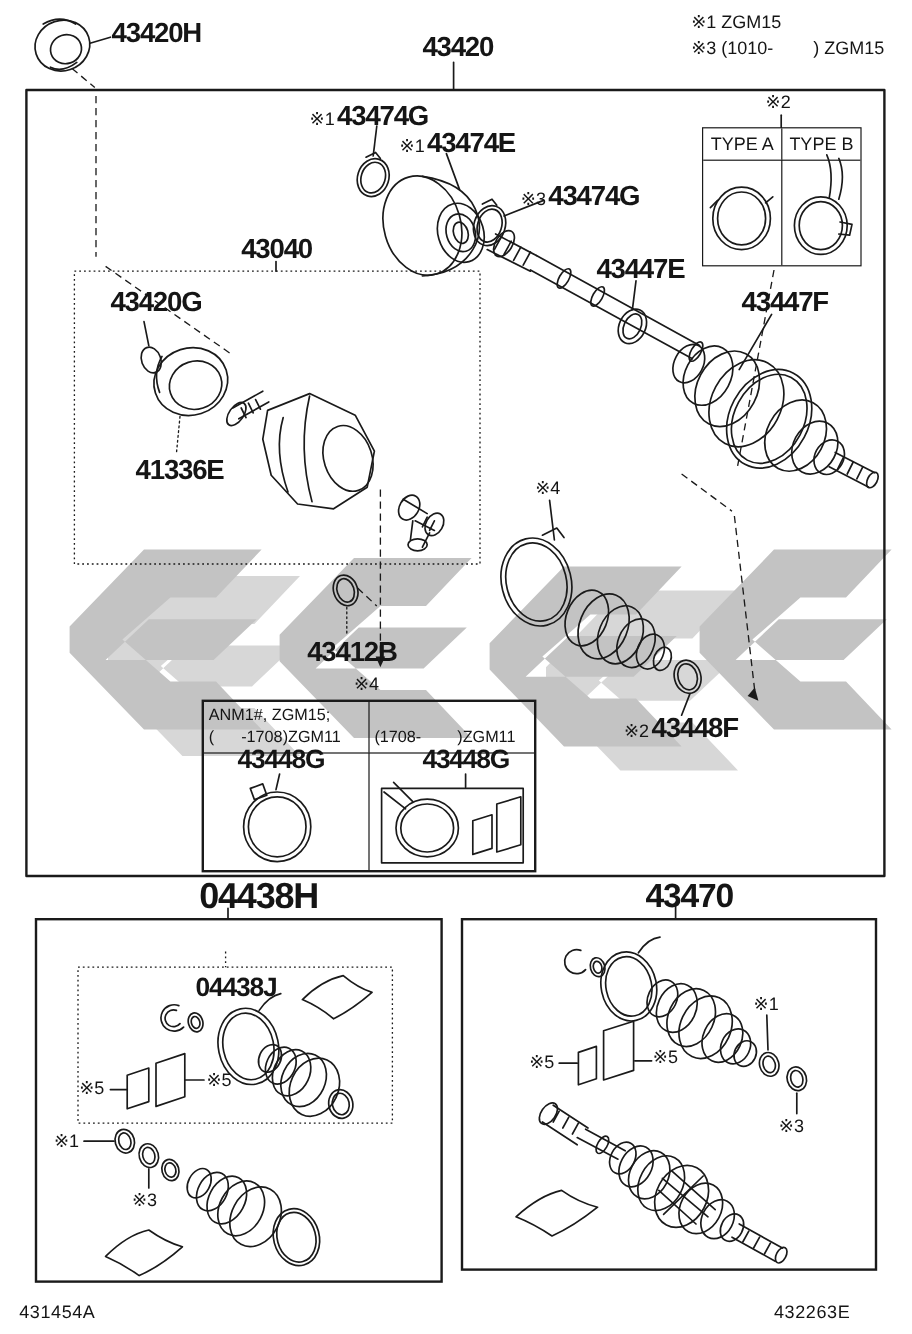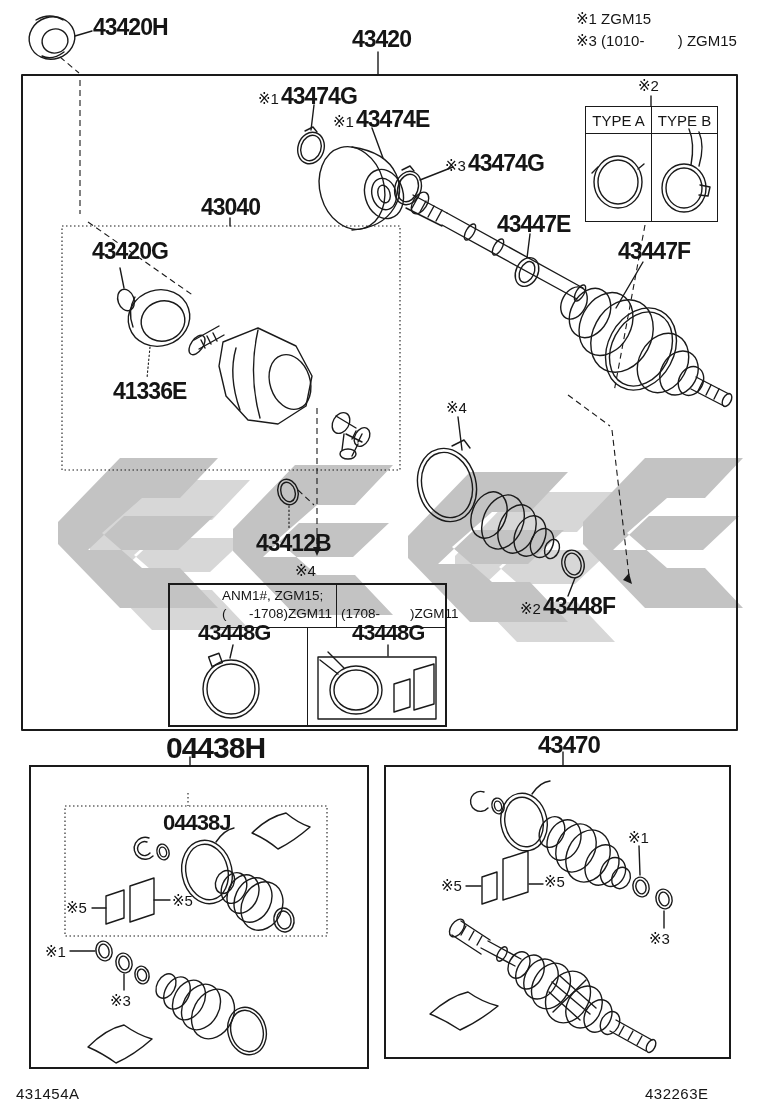--- a/index.html
+++ b/index.html
@@ -17,21 +17,21 @@
   .co .mk{font-size:15px;font-weight:400;letter-spacing:0;margin-right:2px;}
   .mkl{position:absolute;font-size:15px;font-weight:400;line-height:1;white-space:nowrap;}
   .legend{position:absolute;left:576px;top:8px;}
   .legend div{font-size:15px;line-height:22px;white-space:pre;}
   .ttable{position:absolute;left:585px;top:106px;width:131px;height:114px;border:1.5px solid #1a1a1a;}
   .ttable .hdr{display:flex;height:26px;border-bottom:1.5px solid #1a1a1a;text-align:right;}
   .ttable .hdr div{flex:1;font-size:15px;display:flex;align-items:center;justify-content:center;}
   .ttable .hdr div:first-child{border-right:1.5px solid #1a1a1a;}
   .ttable .vdiv{position:absolute;left:64.5px;top:26px;bottom:0;width:0;border-left:1.5px solid #1a1a1a;}
   .ctable{position:absolute;left:168px;top:583px;width:275px;height:140px;border:2px solid #1a1a1a;}
-  .ctable .hdr{display:flex;height:42px;border-bottom:1.5px solid #1a1a1a;margin-left:48px;}
+  .ctable .hdr{display:flex;height:42px;border-bottom:1.5px solid #1a1a1a;}
   .ctable .hdr div{flex:1;font-size:13.5px;line-height:1.35;padding:2px 4px;white-space:pre;}
   .ctable .hdr div:first-child{border-right:1.5px solid #1a1a1a;}
   .ctable .hdr .rcell{display:flex;align-items:flex-end;padding-bottom:4px;}
   .ctable .vdiv{position:absolute;left:136.5px;top:42px;bottom:0;width:0;border-left:1.5px solid #1a1a1a;}
   .cpn{position:absolute;font-weight:700;font-size:22px;letter-spacing:-1px;line-height:1;}
   .foot{position:absolute;font-size:15px;letter-spacing:0.5px;}
 </style>
 </head>
 <body>
 
@@ -305,31 +305,31 @@
 
   <div class="legend">
     <div>※1 ZGM15</div>
     <div>※3 (1010-        ) ZGM15</div>
   </div>
 
   <div class="co" style="left:93px;top:16px">43420H</div>
   <div class="co" style="left:352px;top:28px">43420</div>
   <div class="co" style="left:258px;top:85px"><span class="mk">※1</span><span>43474G</span></div>
   <div class="co" style="left:333px;top:108px"><span class="mk">※1</span><span>43474E</span></div>
-  <div class="co" style="left:445px;top:152px"><span class="mk">※3</span><span>43474G</span></div>
+  <div class="co" style="left:434px;top:152px"><span class="mk">※3</span><span>43474G</span></div>
   <div class="co" style="left:497px;top:213px">43447E</div>
   <div class="co" style="left:618px;top:240px">43447F</div>
   <div class="co" style="left:201px;top:196px">43040</div>
   <div class="co" style="left:92px;top:240px">43420G</div>
   <div class="co" style="left:113px;top:380px">41336E</div>
   <div class="co" style="left:256px;top:532px">43412B</div>
   <div class="co" style="left:520px;top:595px"><span class="mk">※2</span><span>43448F</span></div>
   <div class="co" style="left:166px;top:733px;font-size:30px">04438H</div>
   <div class="co" style="left:163px;top:812px;font-size:22px">04438J</div>
-  <div class="co" style="left:538px;top:733px;font-size:24px">43470</div>
+  <div class="co" style="left:538px;top:733px;font-size:28px">43470</div>
 
   <div class="mkl" style="left:638px;top:78px">※2</div>
   <div class="mkl" style="left:446px;top:400px">※4</div>
   <div class="mkl" style="left:295px;top:563px">※4</div>
   <div class="mkl" style="left:66px;top:900px">※5</div>
   <div class="mkl" style="left:172px;top:893px">※5</div>
   <div class="mkl" style="left:45px;top:944px">※1</div>
   <div class="mkl" style="left:110px;top:993px">※3</div>
   <div class="mkl" style="left:628px;top:830px">※1</div>
   <div class="mkl" style="left:441px;top:878px">※5</div>

